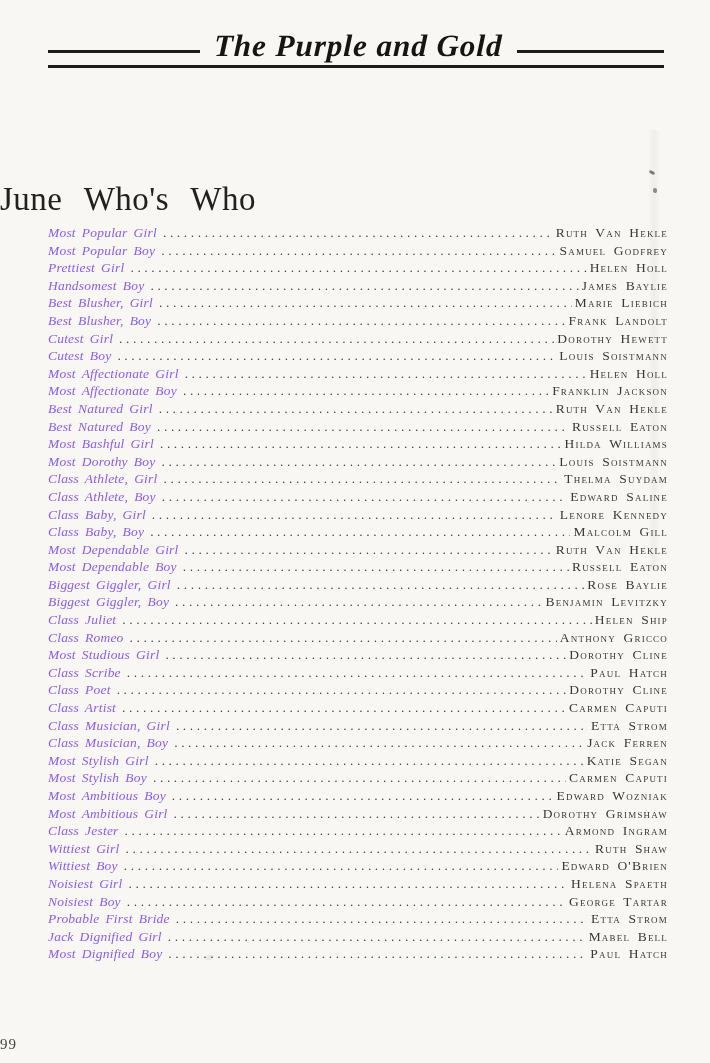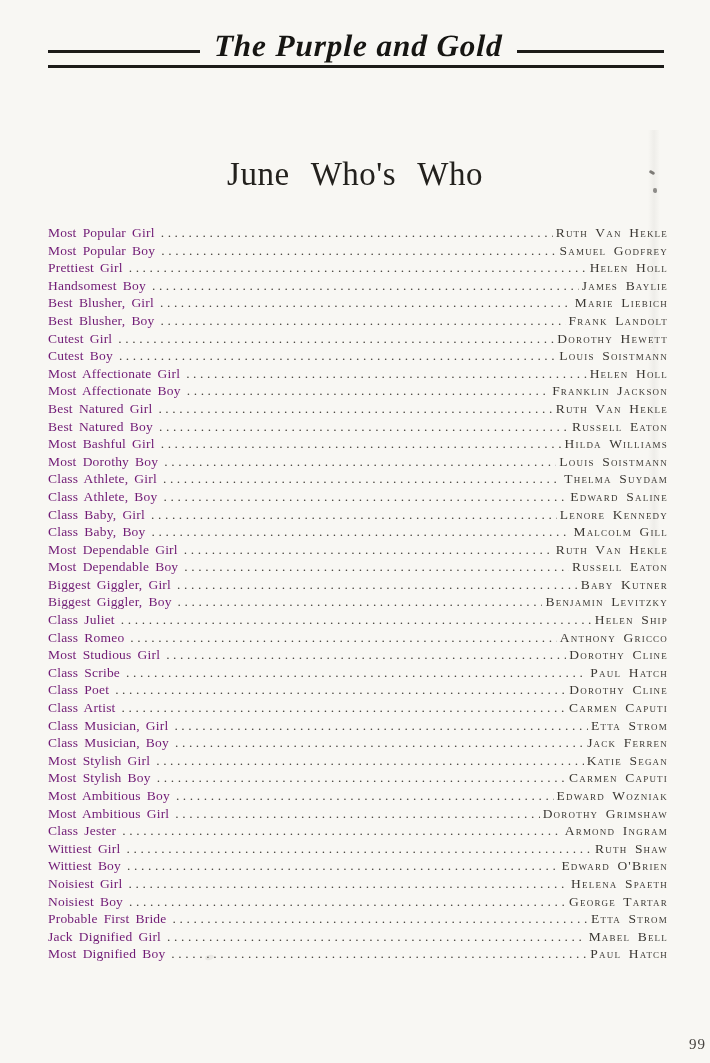--- a/index.html
+++ b/index.html
@@ -48,25 +48,25 @@
     top: 65px;
     left: 48px;
     width: 616px;
     height: 3px;
     background: #1d1c19;
   }
 
   
   .page-title {
     position: absolute;
-    top: 156px;
+    top: 181px;
     left: 0;
     width: 710px;
     margin: 0;
-    text-align: center;
+    text-align: left;
     font-size: 33px;
     font-weight: normal;
     letter-spacing: 0.5px;
     word-spacing: 13px;
     color: #23211d;
   }
 
   
   .list {
     position: absolute;
@@ -78,21 +78,22 @@
     display: flex;
     align-items: baseline;
     height: 17.6px;
     line-height: 17.6px;
     font-size: 13.5px;
     white-space: nowrap;
   }
   .label {
     word-spacing: 2.5px;
     letter-spacing: 0.2px;
-    color: #701a75;
+    color: #8b5cf6;
+    font-style: italic;
   }
   .dots {
     flex: 1 1 auto;
     overflow: hidden;
     white-space: nowrap;
     margin: 0 3px 0 6px;
     letter-spacing: 3.6px;
     color: #4a463f;
   }
   .dots::after {
@@ -104,21 +105,21 @@
     word-spacing: 3px;
     color: #3b3833;
   }
 
   
   .pageno {
     position: absolute;
     top: 1036px;
     left: 0;
     width: 706px;
-    text-align: right;
+    text-align: left;
     font-size: 15px;
     letter-spacing: 1px;
     color: #474440;
   }
 
   
   .scan-shadow {
     position: absolute;
     top: 130px;
     left: 648px;
@@ -263,21 +264,21 @@
 
   <div class="row">
     <span class="label">Most Dependable Boy</span>
     <span class="dots"></span>
     <span class="name">Russell Eaton</span>
   </div>
 
   <div class="row">
     <span class="label">Biggest Giggler, Girl</span>
     <span class="dots"></span>
-    <span class="name">Baby Kutner</span>
+    <span class="name">Rose Baylie</span>
   </div>
 
   <div class="row">
     <span class="label">Biggest Giggler, Boy</span>
     <span class="dots"></span>
     <span class="name">Benjamin Levitzky</span>
   </div>
 
   <div class="row">
     <span class="label">Class Juliet</span>

